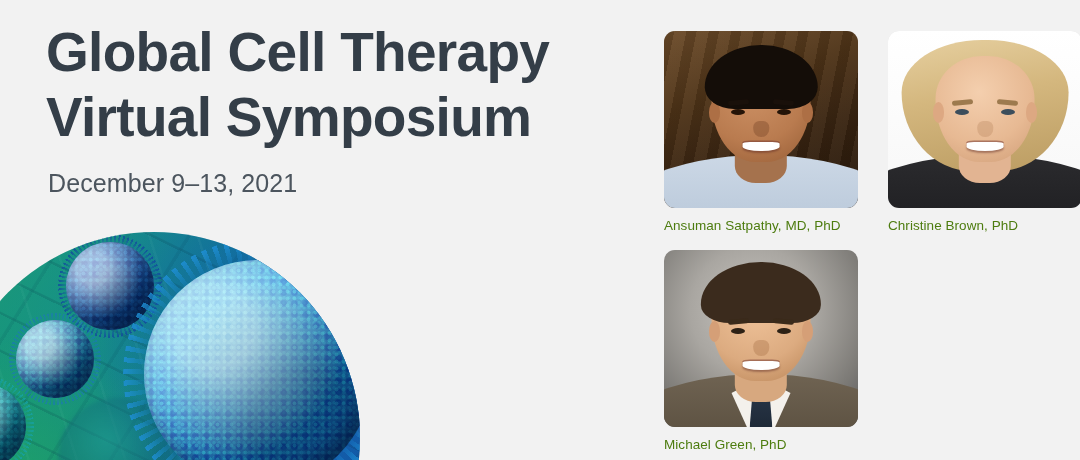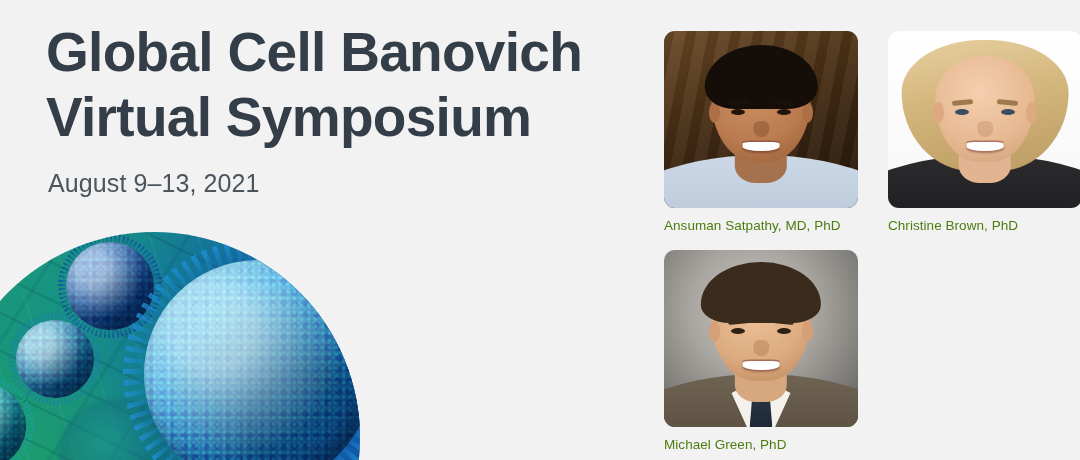--- a/index.html
+++ b/index.html
@@ -341,23 +341,23 @@
     background: linear-gradient(180deg, #2c3a4c 0%, #1d2836 100%);
     clip-path: polygon(18% 0, 82% 0, 100% 100%, 0 100%);
   }
 </style>
 </head>
 <body>
 
 <div id="banner">
 
   <div id="title-block">
-    <h1 id="event-title">Global Cell Banovich
+    <h1 id="event-title">Global Cell Therapy
 Virtual Symposium</h1>
-    <div id="event-dates">August 9–13, 2021</div>
+    <div id="event-dates">December 9–13, 2021</div>
   </div>
 
   <div id="cell-art">
     <div class="art-surface"></div>
     <div class="striations"></div>
 
     <div class="cell-sphere" id="cell-ghost"></div>
 
     <div class="cell-sphere" id="cell-dark-top">
       <span class="corona"></span>

